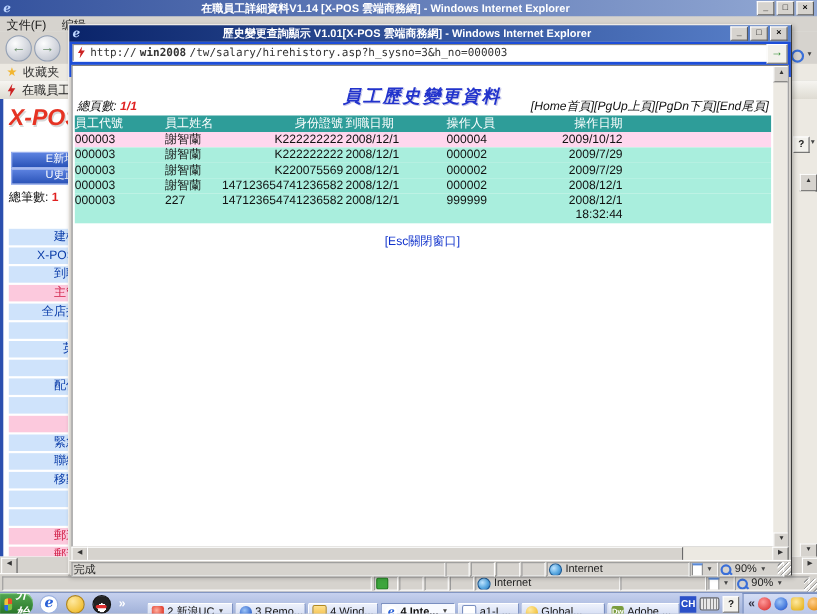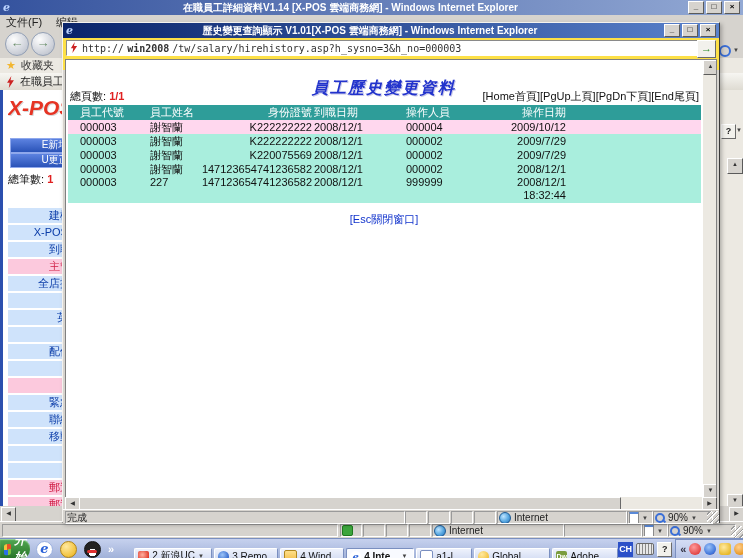--- a/index.html
+++ b/index.html
@@ -34,35 +34,35 @@
   .bluebtn{position:absolute;left:7px;width:88px;height:13px;background:linear-gradient(#5c82e0,#2a53b8);border:1px solid #8fa8ec;color:#fff;font-size:10px;line-height:12px;text-align:center;overflow:hidden;white-space:nowrap;}
   .totalrow{position:absolute;left:5px;top:82px;font-size:11px;color:#111;white-space:nowrap;}
   .redval{color:var(--red_value,#e02020);font-weight:bold;}
   .fields{position:absolute;left:5px;top:118px;width:80px;}
   .field{height:15px;margin-bottom:2px;background:var(--sidebar_item_bg,#cfe3fb);color:var(--sidebar_item_text,#0a3ca8);font-size:11px;line-height:15px;text-align:right;padding-right:6px;overflow:hidden;white-space:nowrap;}
   .field.pink{background:var(--sidebar_pink_bg,#fcc9dd);color:var(--sidebar_pink_text,#d02048);}
   .ring{display:inline-block;width:8px;height:8px;border:2px solid #3a6fd8;border-radius:50%;}
   .dd{font-size:6px;color:#444;}
   
   .popup{left:62px;top:22px;width:656px;height:499px;background:#d6d3ce;border:1px solid;border-color:#f4f2ee #3a3a3a #3a3a3a #f4f2ee;box-shadow:2px 2px 4px rgba(0,0,0,.25);}
-  .urlbar{position:absolute;left:0;top:15px;width:656px;height:32px;background:#fde047;}
+  .urlbar{position:absolute;left:0;top:15px;width:656px;height:32px;background:#1d4ed8;}
   .urlbox{position:absolute;left:3px;top:2px;width:628px;height:14px;background:#fff;border:1px solid;border-color:#8a8a8a #fff #fff #8a8a8a;display:flex;align-items:center;gap:3px;padding-left:3px;font-family:"DejaVu Sans Mono",monospace;font-size:10px;color:#333;overflow:hidden;white-space:nowrap;}
   .gobtn{position:absolute;right:3px;top:2px;width:17px;height:16px;background:#f2f1ec;border:1px solid;border-color:#fff #6a6a6a #6a6a6a #fff;color:#2a8a2a;font-weight:bold;font-size:11px;line-height:14px;text-align:center;}
   .pcontent{position:absolute;left:2px;top:36px;width:650px;height:437px;background:#fff;border:1px solid #808080;overflow:hidden;}
   .heading{position:absolute;left:0;top:18px;width:636px;text-align:center;font-family:"DejaVu Serif",serif;font-weight:bold;font-style:italic;font-size:16px;letter-spacing:2px;color:var(--heading_blue,#2233cc);text-shadow:1px 1px 0 #c8c8e8;}
-  .inforow{position:absolute;left:4px;top:29px;width:629px;height:13px;font-size:11px;color:#111;}
+  .inforow{position:absolute;left:4px;top:29px;width:629px;height:13px;font-size:11px;color:#111;font-style:italic;}
   .navhints{position:absolute;right:0;top:0;white-space:nowrap;}
   .htable{position:absolute;left:2px;top:45px;width:633px;font-size:11px;color:#111;}
   .trow{display:grid;grid-template-columns:82px 86px 76px 92px 84px 78px auto;height:14px;line-height:14px;white-space:nowrap;}
   .trow.hdr{background:var(--table_header_teal,#2e9d99);color:#fff;height:15px;line-height:15px;}
   .trow.pink{background:var(--row_pink,#ffd7ee);}
   .trow.teal{background:var(--row_teal,#a9eedd);}
   .trow.tall{height:27px;line-height:13px;}
   .trow span{overflow:visible;}
-  .trow span:nth-child(1){padding-left:12px;}
+  .trow span:nth-child(1){padding-left:0;}
   .trow span:nth-child(3){text-align:right;direction:rtl;}
   .trow span:nth-child(4),.trow span:nth-child(5){padding-left:2px;}
   .trow span:nth-child(6){text-align:right;white-space:pre-line;}
   .eschint{position:absolute;left:0;top:152px;width:636px;text-align:center;font-size:11px;color:var(--link_blue,#1133cc);}
   .vscroll{position:absolute;right:0;top:0;width:13px;height:437px;}
   .hscrollbar{position:absolute;left:2px;top:474px;width:652px;height:13px;background:#ece9e2;}
   .hthumb{position:absolute;left:14px;top:0;width:540px;height:13px;}
   .globe{display:inline-block;width:10px;height:10px;border-radius:50%;background:radial-gradient(circle at 35% 35%,#bfe4ff,#57a7e0 55%,#2a6fb5);border:1px solid #1d5a94;}
   .mag{display:inline-block;width:6px;height:6px;border:2px solid #3a6fd8;border-radius:50%;position:relative;}
   .mag::after{content:"";position:absolute;left:5px;top:5px;width:4px;height:2px;background:#3a6fd8;transform:rotate(45deg);}

